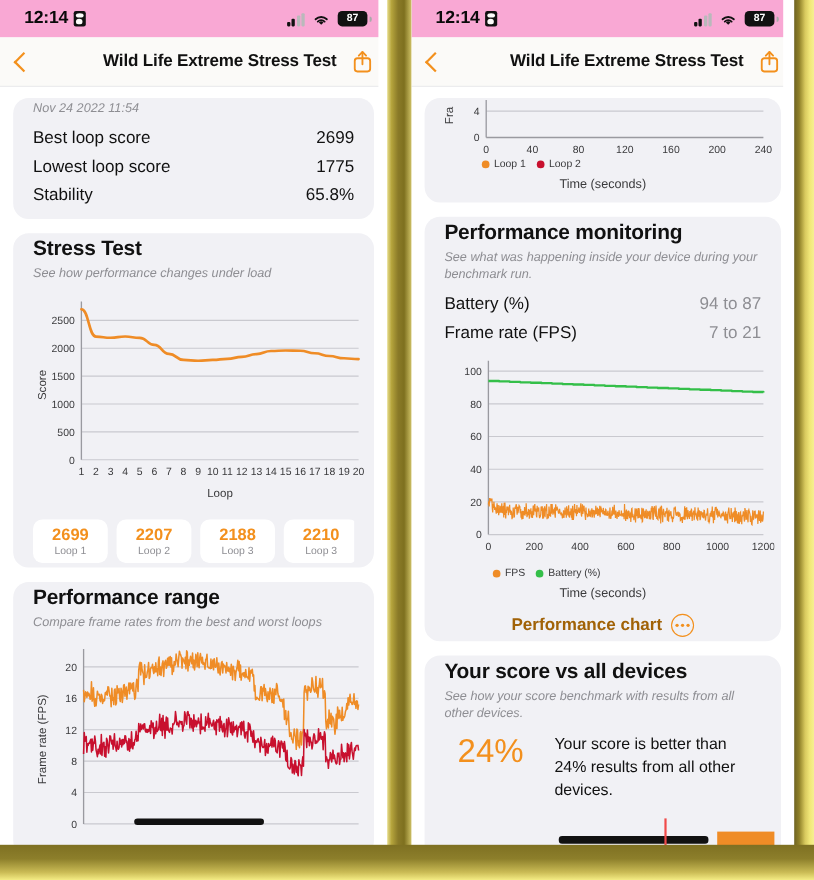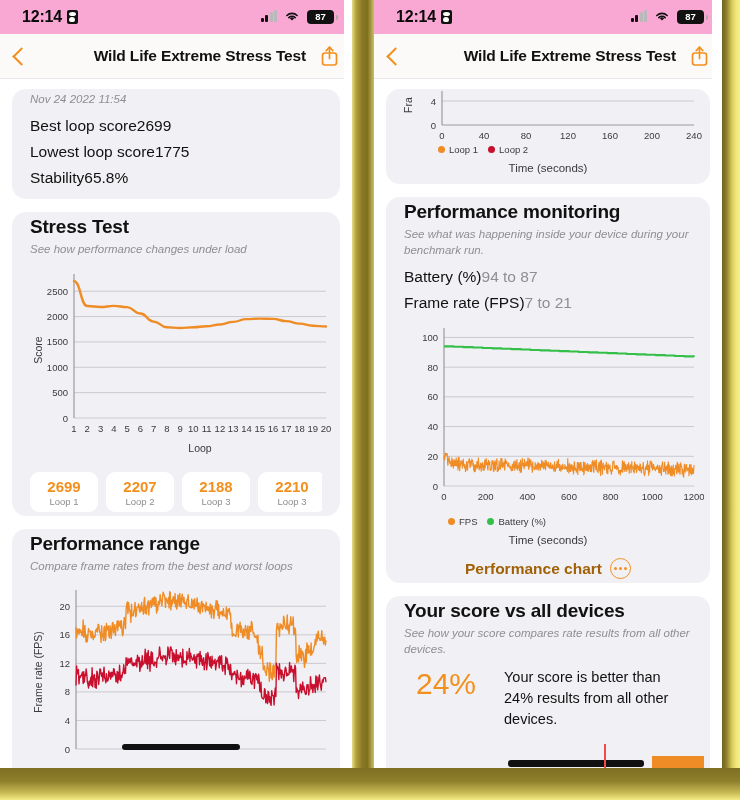--- a/index.html
+++ b/index.html
@@ -27,21 +27,21 @@
   .pane.right{left:374px;width:348px;}
 
   
   .statusbar{position:relative;height:34px;background:#f9a8d4;display:flex;align-items:center;
     justify-content:space-between;padding:0 18px 0 22px;box-sizing:border-box;}
   .sb-left{display:flex;align-items:center;gap:5px;}
   .sb-time{font-size:16px;font-weight:700;color:#0a0a0a;letter-spacing:-.2px;}
   .rec-ico{width:11px;height:14px;background:#111;border-radius:2px;position:relative;}
   .rec-ico::after{content:"";position:absolute;left:2px;top:2px;width:7px;height:4px;border-radius:50%;background:#fdfdfb;}
   .rec-ico::before{content:"";position:absolute;left:2.5px;top:7px;width:6px;height:5px;border-radius:3px 3px 2px 2px;background:#fdfdfb;}
-  .sb-right{display:flex;align-items:flex-start;gap:7px;}
+  .sb-right{display:flex;align-items:flex-end;gap:7px;}
   .bars{display:flex;align-items:flex-end;gap:1.5px;height:12px;}
   .bars i{display:block;width:3px;background:#111;border-radius:1px;}
   .bars i:nth-child(1){height:4px;}
   .bars i:nth-child(2){height:7px;}
   .bars i:nth-child(3){height:10px;background:#b9b9bb;}
   .bars i:nth-child(4){height:12px;background:#b9b9bb;}
   .wifi{width:16px;height:12px;position:relative;}
   .batt{position:relative;width:27px;height:14px;border-radius:4px;background:#111;
     display:flex;align-items:center;justify-content:center;}
   .batt span{color:#fff;font-size:9.5px;font-weight:700;line-height:1;}
@@ -59,21 +59,21 @@
 
   
   .content{position:relative;background:#ffffff;padding:10px 12px 0 12px;box-sizing:border-box;}
 
   .card{background:#f1f1f5;border-radius:14px;padding:4px 18px;margin-bottom:13px;box-sizing:border-box;}
   .card.tight{padding:14px 16px;}
   .card-title{font-size:19px;font-weight:700;color:#111;margin:0 0 4px 0;letter-spacing:-.2px;}
   .card-sub{font-size:11.5px;font-style:italic;color:#8e8e93;margin:0 0 10px 0;line-height:1.35;}
 
   .stamp{font-size:11.5px;font-style:italic;color:#8e8e93;margin-bottom:12px;}
-  .kv{display:flex;align-items:baseline;margin:8px 0;}
+  .kv{display:flex;justify-content:space-between;align-items:baseline;margin:8px 0;}
   .kv .k{font-size:15.5px;color:#111;}
   .kv .v{font-size:15.5px;color:#111;}
   .kv.muted .v{color:#8e8e93;}
 
   
   .chips{display:flex;gap:8px;margin-top:12px;overflow:hidden;}
   .chip{background:#fff;border-radius:9px;min-width:52px;padding:6px 8px 5px;text-align:center;flex:0 0 auto;}
   .chip .cs{font-size:15px;font-weight:700;color:#f3901d;line-height:1.15;}
   .chip .cl{font-size:9.5px;color:#8e8e93;margin-top:1px;}
 
@@ -394,21 +394,21 @@
           <span class="ellipse-ico">
               <i></i>
               <i></i>
               <i></i>
             </span>
         </div>
       </div>
 
       <div class="card">
         <div class="card-title">Your score vs all devices</div>
-        <div class="card-sub">See how your score compares rate results from all other devices.</div>
+        <div class="card-sub">See how your score benchmark with results from all other devices.</div>
         <div class="scorerow">
           <div class="bigpct">24%</div>
           <div class="scoretext">Your score is better than 24% results from all other devices.</div>
         </div>
         <div class="rankbar">
           <span class="rb-black"></span>
           <span class="rb-marker"></span>
           <span class="rb-orange"></span>
         </div>
       </div>

